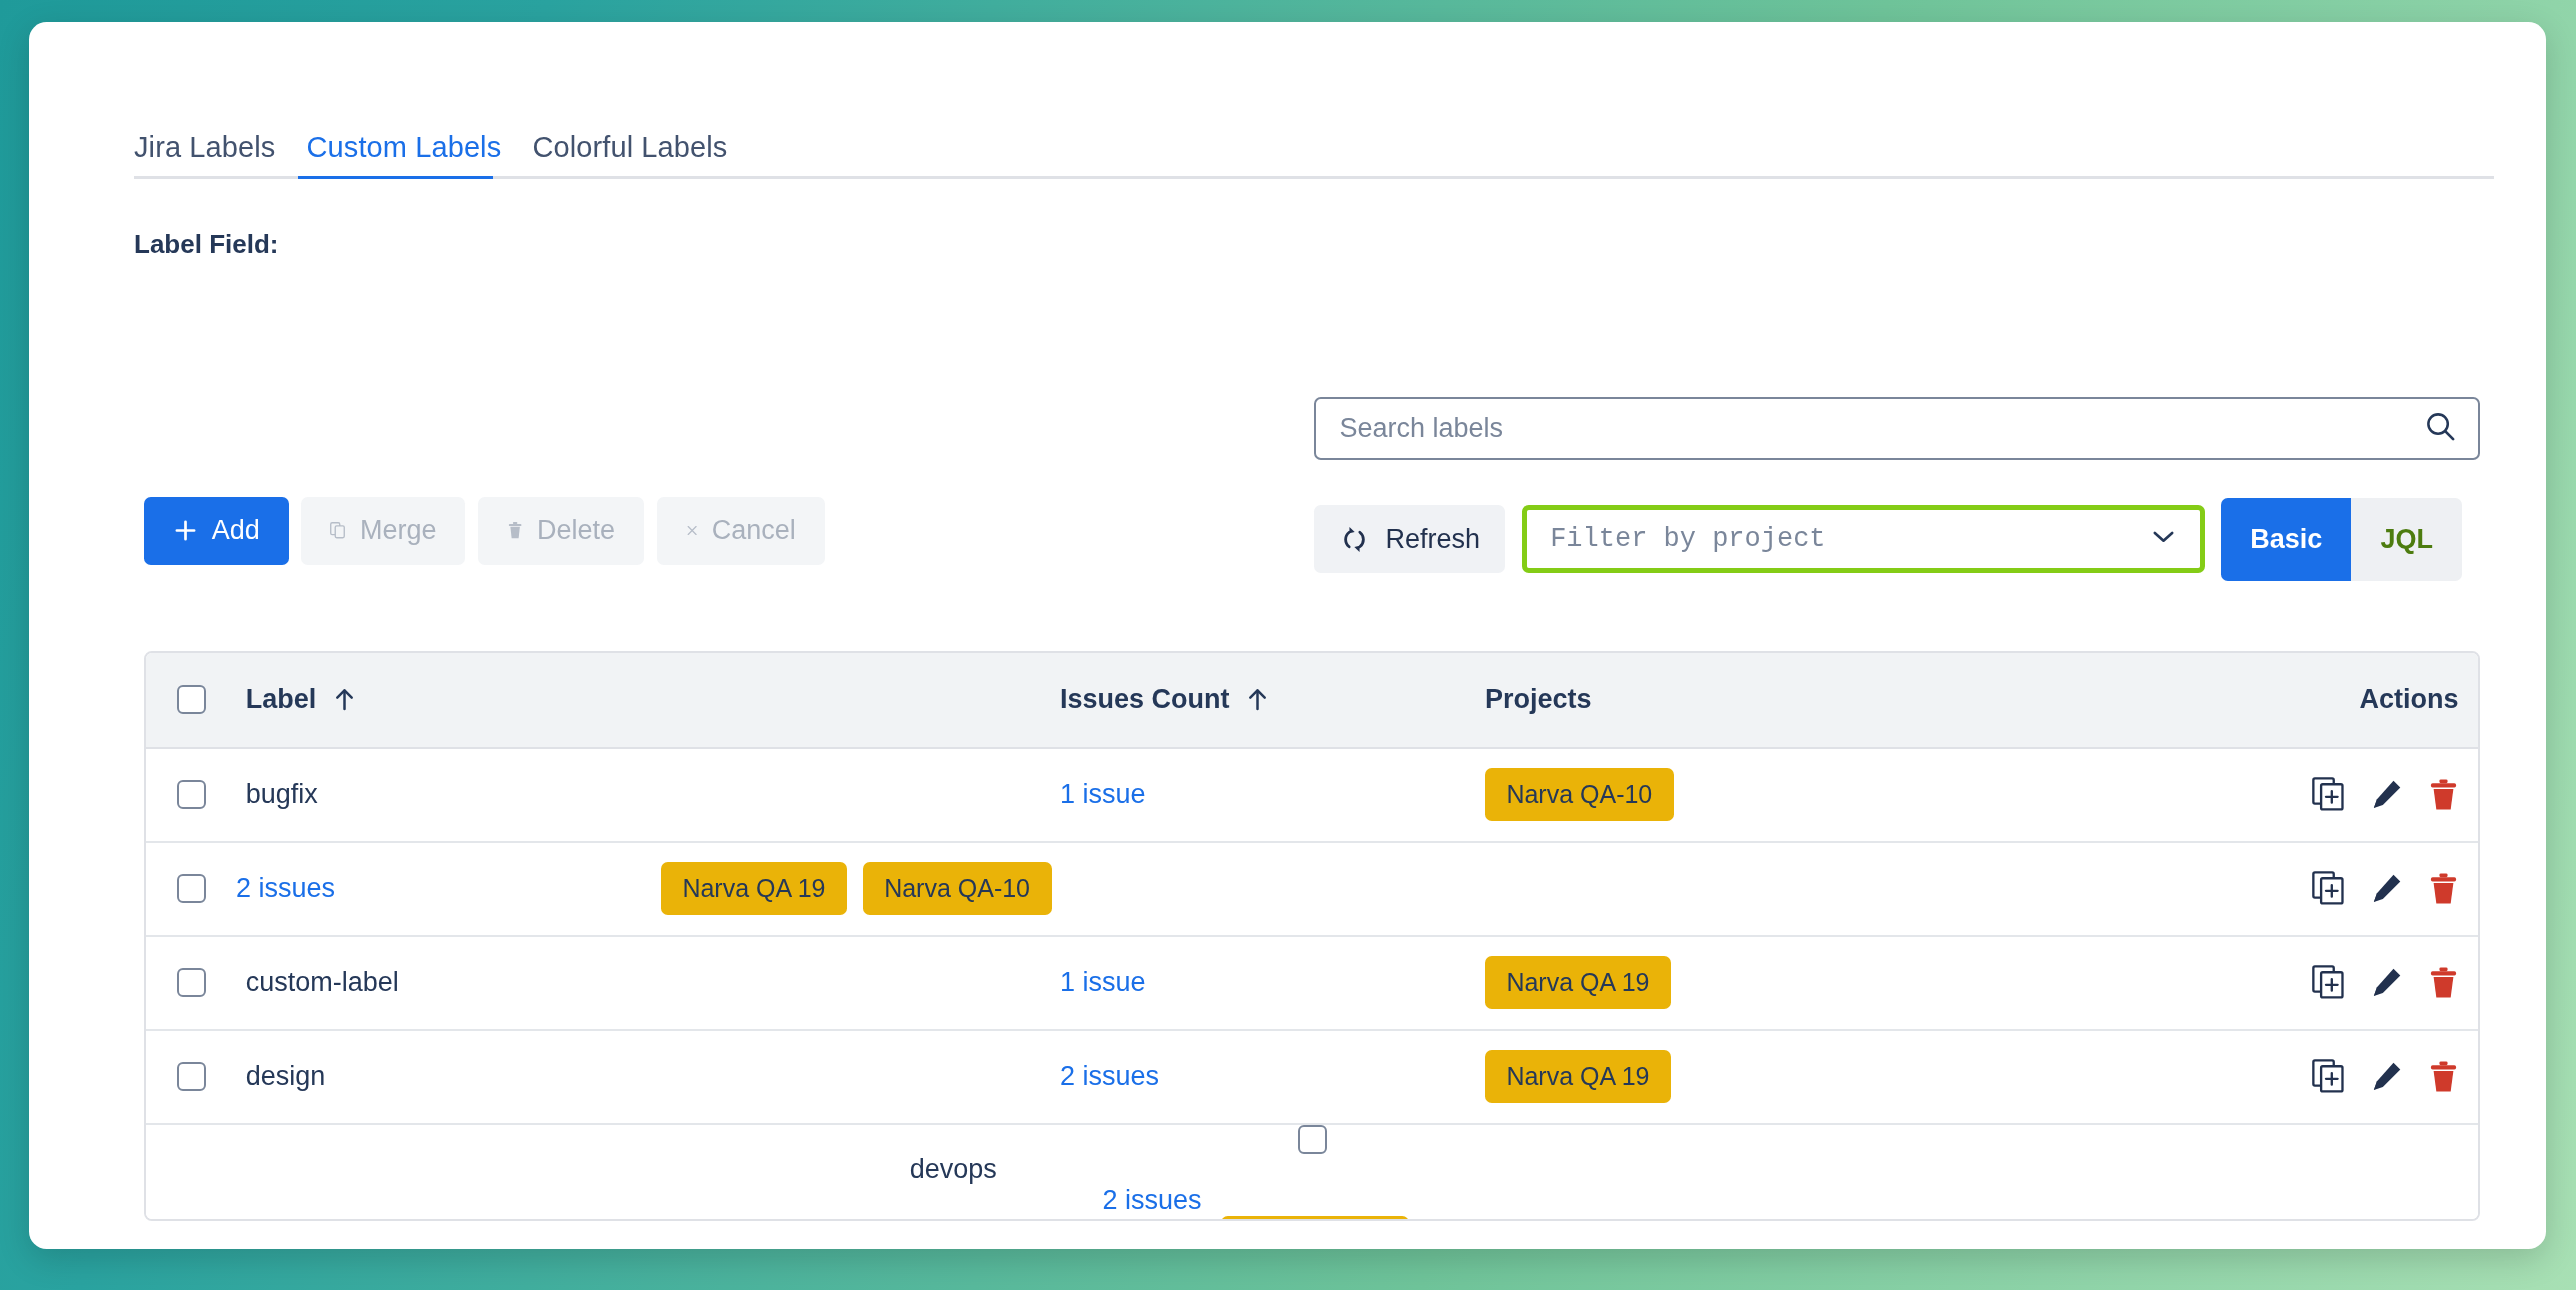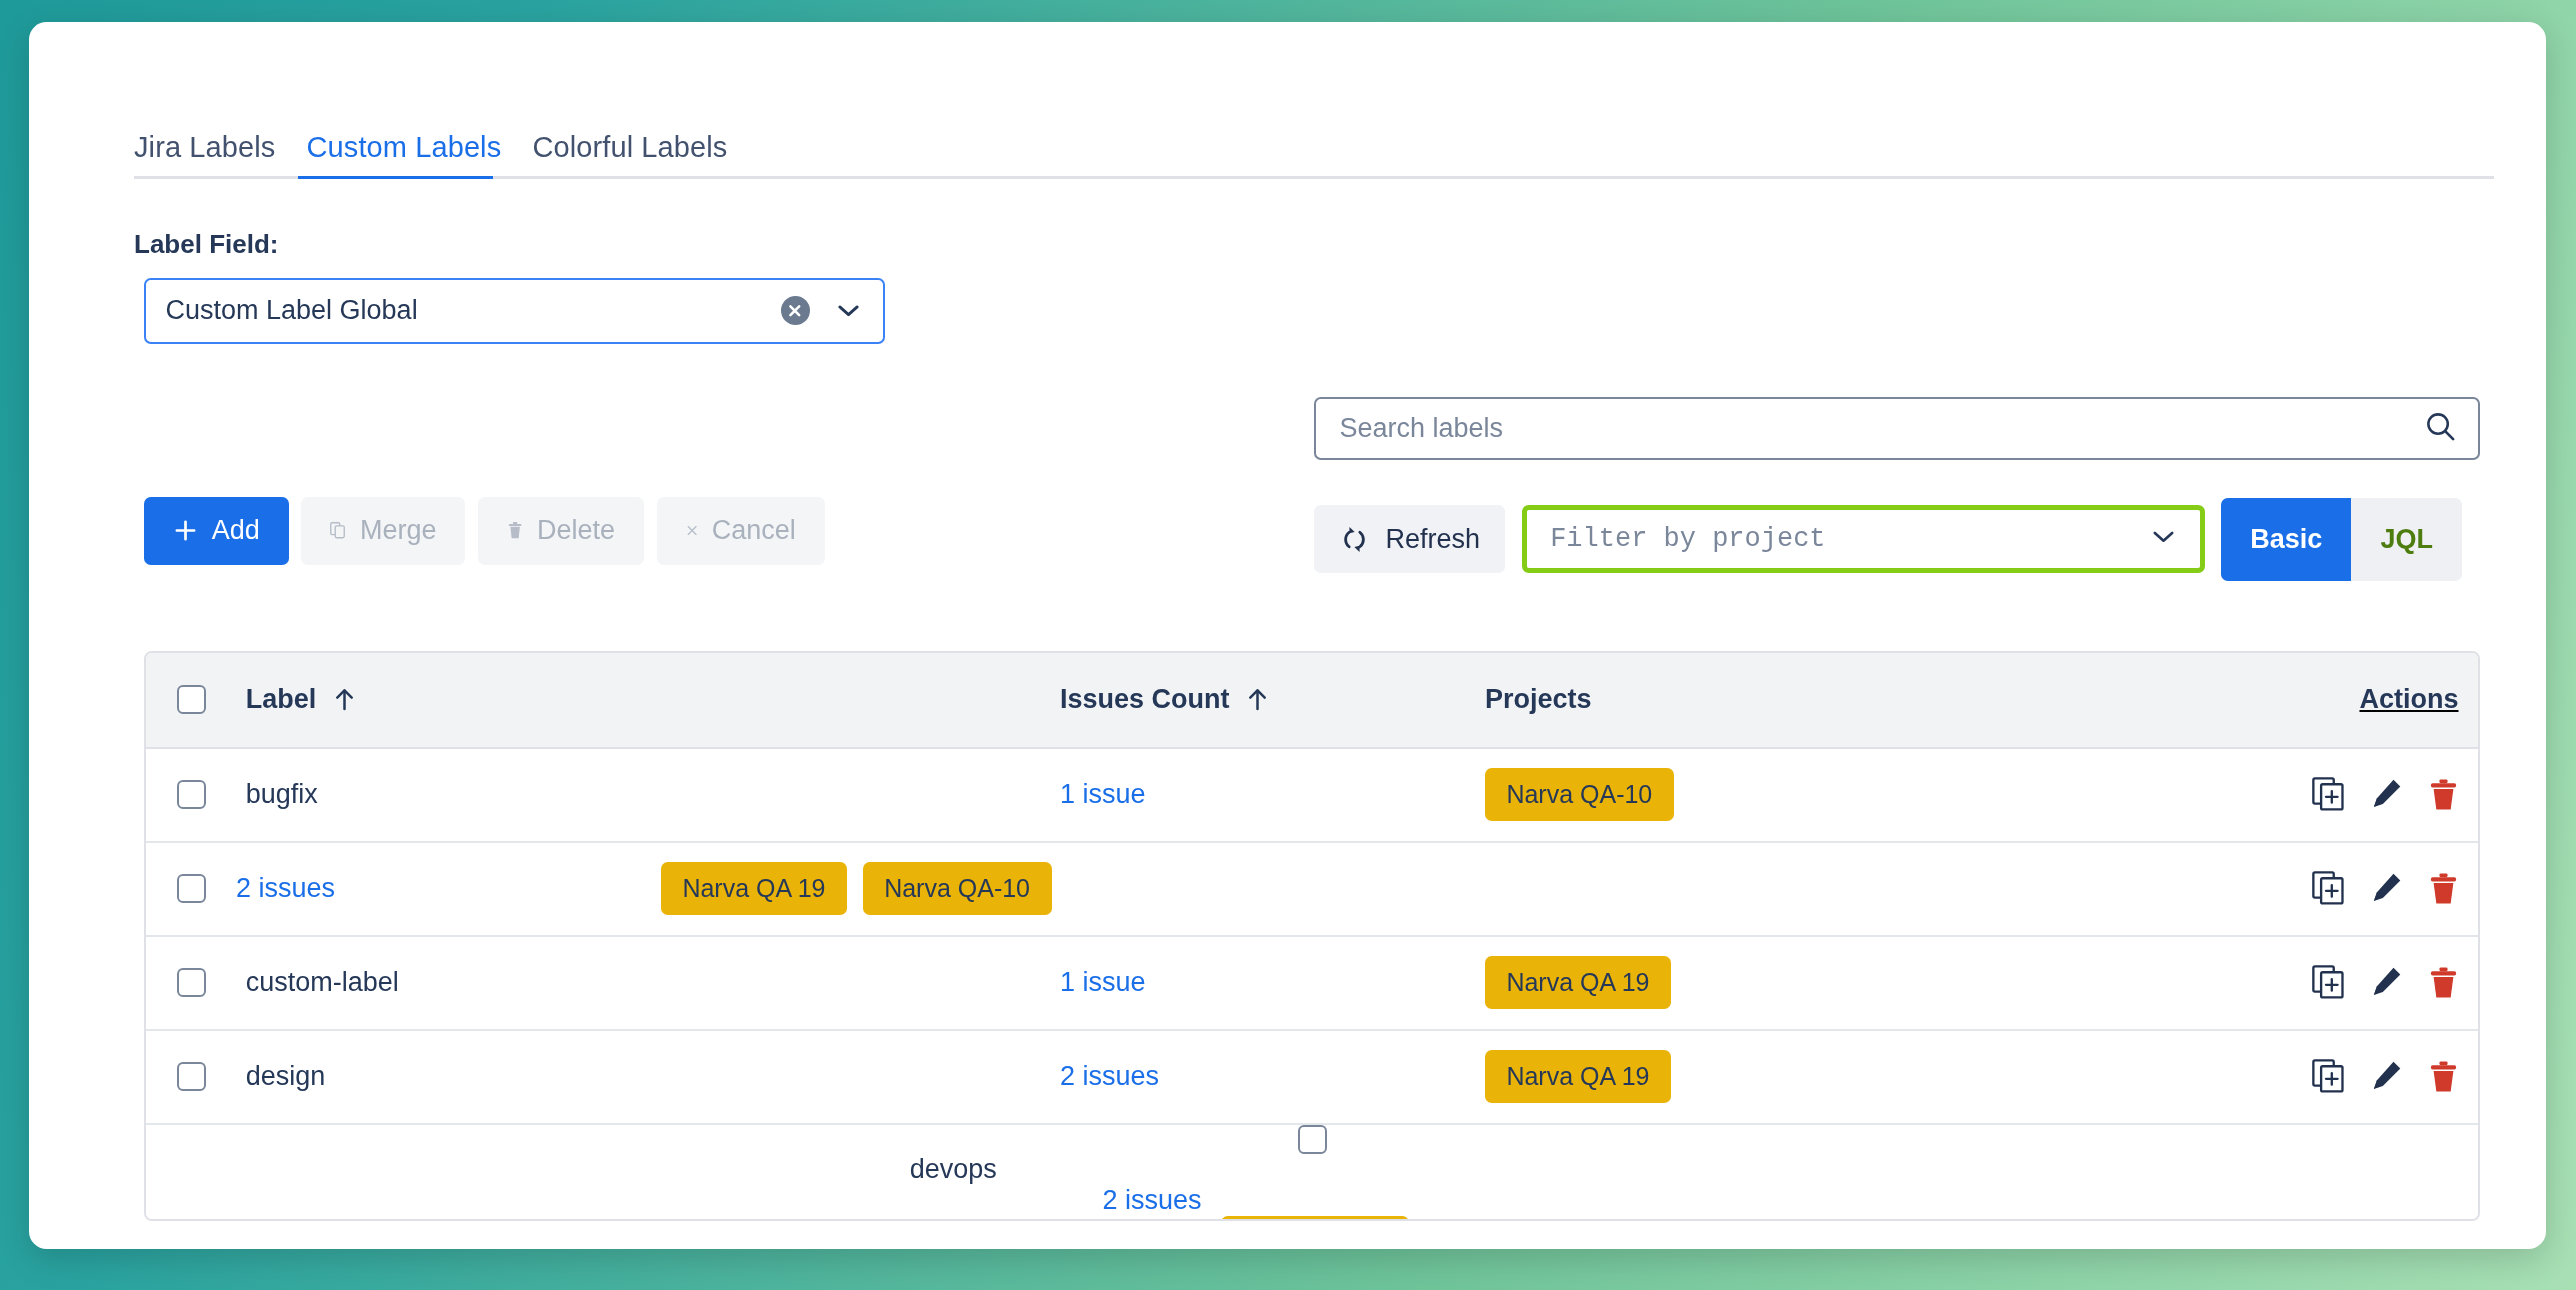--- a/index.html
+++ b/index.html
@@ -255,21 +255,21 @@
     height: 94px;
     border-bottom: 2px solid #e3e6ea;
     background: #fff;
   }
   .trow:last-child { border-bottom: none; flex-direction: column; }
 
   .c-check { width: 90px; display: flex; align-items: center; justify-content: center; flex: none; }
   .c-label { width: 824px; flex: none; padding-left: 9.8px; }
   .c-count { width: 419px; flex: none; }
   .c-proj  { flex: 1; padding-left: 5.9px; }
-  .c-act   { width: 244px; flex: none; display: flex; align-items: flex-start; justify-content: flex-end; gap: 25px; padding-right: 19.5px; text-decoration: underline; }
+  .c-act   { width: 244px; flex: none; display: flex; align-items: center; justify-content: flex-end; gap: 25px; padding-right: 19.5px; }
 
   .th-text {
     font-size: 27px;
     font-weight: bold;
     color: #253858;
     display: inline-flex;
     align-items: center;
     gap: 15.6px;
   }
   .th-sortable { cursor: pointer; text-align: center; }
@@ -309,33 +309,20 @@
       <div class="tab active">Custom Labels</div>
       <div class="tab">Colorful Labels</div>
     </div>
     <div class="tabs-rule">
       <div class="tab-underline"></div>
     </div>
   </div>
 
   <div class="field-label">Label Field:</div>
 
-  <div class="label-select">
-    <span class="sel-value">Custom Label Global</span>
-    <span class="clear-circle">
-      <svg width="17.6" height="17.6" viewBox="0 0 18 18" fill="none">
-        <path d="M4.5 4.5 L13.5 13.5 M13.5 4.5 L4.5 13.5" stroke="#ffffff" stroke-width="2.6" stroke-linecap="round"></path>
-      </svg>
-    </span>
-    <span class="chev">
-      <svg width="27" height="17.6" viewBox="0 0 28 18" fill="none">
-        <path d="M5 5 L14 13 L23 5" stroke="#253858" stroke-width="3" stroke-linecap="round" stroke-linejoin="round"></path>
-      </svg>
-    </span>
-  </div>
 
   <div class="btn-row">
     <button class="btn btn-primary">
       <svg width="25" height="25" viewBox="0 0 26 26" fill="none">
         <path d="M13 4 V22 M4 13 H22" stroke="#ffffff" stroke-width="2.8" stroke-linecap="round"></path>
       </svg>
       <span>Add</span>
     </button>
 
     <button class="btn btn-muted w-merge">

